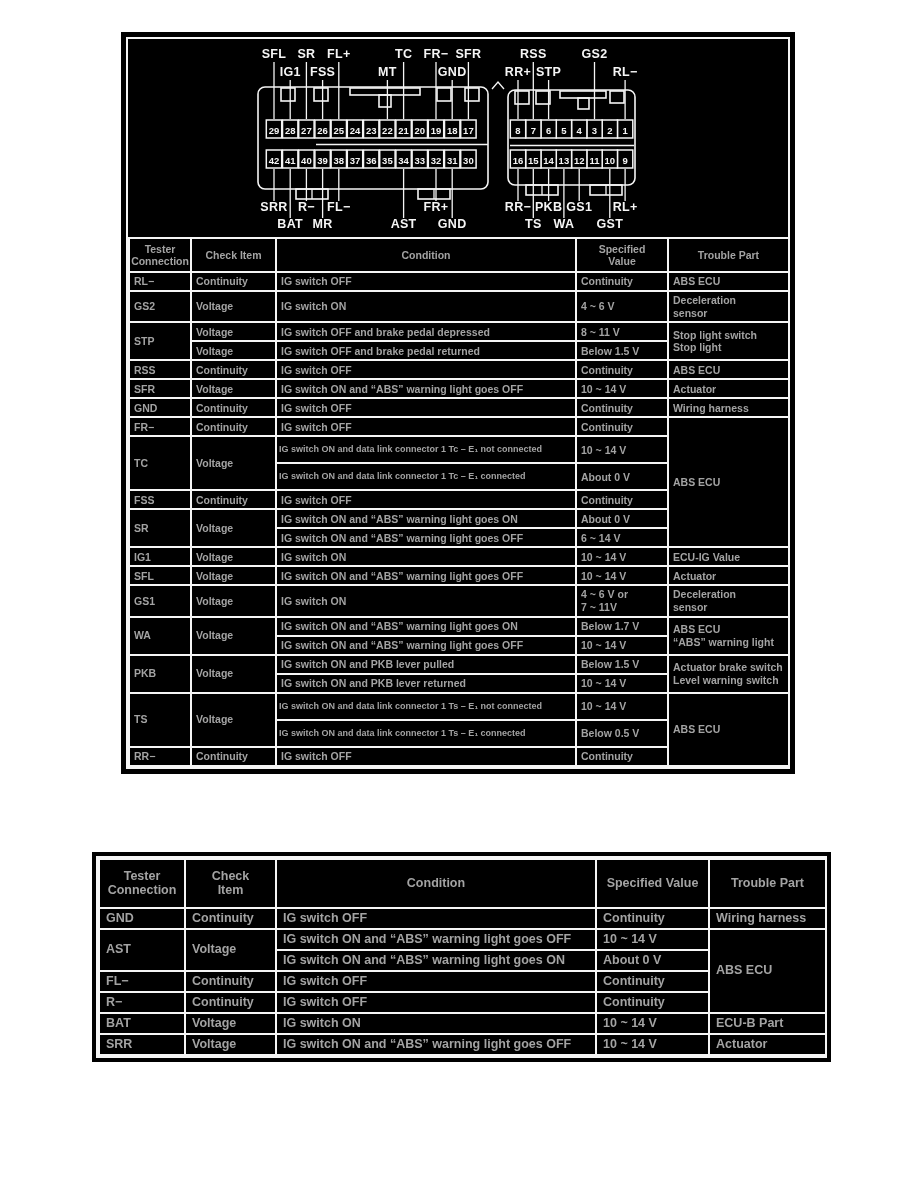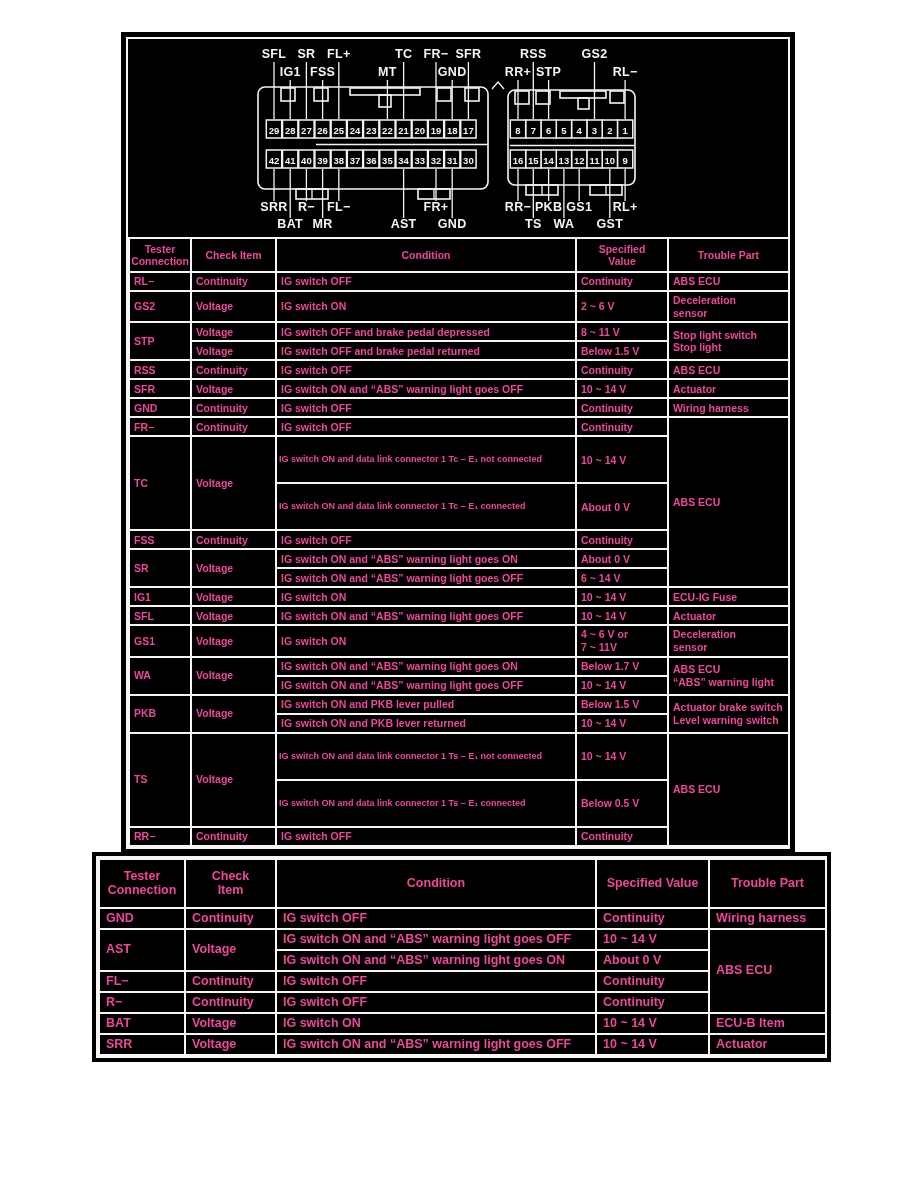--- a/index.html
+++ b/index.html
@@ -15,29 +15,29 @@
 
   svg#connector-svg{display:block;width:660px;height:198px;background:#000;}
   .ol{fill:none;stroke:#f5f5f5;stroke-width:1.6;}
   .ln{stroke:#f5f5f5;stroke-width:1.3;fill:none;}
   .pin{fill:#000;stroke:#f5f5f5;stroke-width:1.5;}
   .pintxt{fill:#f5f5f5;font-size:9.5px;font-weight:bold;text-anchor:middle;
     font-family:"Liberation Sans",sans-serif;}
   .lbl{fill:#f5f5f5;font-size:12.5px;font-weight:bold;text-anchor:middle;
     font-family:"Liberation Sans",sans-serif;letter-spacing:.3px;}
 
-  table{width:100%;border-collapse:collapse;table-layout:fixed;background:#000;color:#ec4899;}
+  table{width:100%;border-collapse:collapse;table-layout:fixed;background:#000;color:#a3a3a3;}
   th,td{border:2px solid #f5f5f5;font-weight:bold;white-space:pre-line;
     vertical-align:middle;overflow:hidden;}
   th{text-align:center;line-height:1.15;}
   td{text-align:left;line-height:1.2;}
 
   #table1 th{font-size:10.5px;padding:4px 1px;}
   #table1 td{font-size:10.5px;height:13px;padding:2px 4px;}
-  #table1 td.sm{font-size:9px;white-space:nowrap;padding:16px 2px;}
+  #table1 td.sm{font-size:9px;white-space:nowrap;padding:6px 2px;}
 
   #table2 th{font-size:12.5px;padding:9px 2px;}
   #table2 td{font-size:12.5px;height:15px;padding:2px 6px;}
 </style>
 </head>
 <body>
 
 <div class="panel" id="box1">
   <div id="box1-inner">
     <svg id="connector-svg" viewBox="0 0 660 198">
@@ -234,21 +234,21 @@
             <td>RL−</td>
             <td>Continuity</td>
             <td>IG switch OFF</td>
             <td>Continuity</td>
             <td>ABS ECU</td>
           </tr>
           <tr>
             <td>GS2</td>
             <td>Voltage</td>
             <td>IG switch ON</td>
-            <td>2 ~ 6 V</td>
+            <td>4 ~ 6 V</td>
             <td>Deceleration
 sensor</td>
           </tr>
           <tr>
             <td rowspan="2">STP</td>
             <td>Voltage</td>
             <td>IG switch OFF and brake pedal depressed</td>
             <td>8 ~ 11 V</td>
             <td rowspan="2">Stop light switch
 Stop light</td>
@@ -310,21 +310,21 @@
           </tr>
           <tr>
             <td>IG switch ON and “ABS” warning light goes OFF</td>
             <td>6 ~ 14 V</td>
           </tr>
           <tr>
             <td>IG1</td>
             <td>Voltage</td>
             <td>IG switch ON</td>
             <td>10 ~ 14 V</td>
-            <td>ECU-IG Fuse</td>
+            <td>ECU-IG Value</td>
           </tr>
           <tr>
             <td>SFL</td>
             <td>Voltage</td>
             <td>IG switch ON and “ABS” warning light goes OFF</td>
             <td>10 ~ 14 V</td>
             <td>Actuator</td>
           </tr>
           <tr>
             <td>GS1</td>
@@ -431,21 +431,21 @@
             <td>R−</td>
             <td>Continuity</td>
             <td>IG switch OFF</td>
             <td>Continuity</td>
           </tr>
           <tr>
             <td>BAT</td>
             <td>Voltage</td>
             <td>IG switch ON</td>
             <td>10 ~ 14 V</td>
-            <td>ECU-B Item</td>
+            <td>ECU-B Part</td>
           </tr>
           <tr>
             <td>SRR</td>
             <td>Voltage</td>
             <td>IG switch ON and “ABS” warning light goes OFF</td>
             <td>10 ~ 14 V</td>
             <td>Actuator</td>
           </tr>
         </tbody>
     </table>

